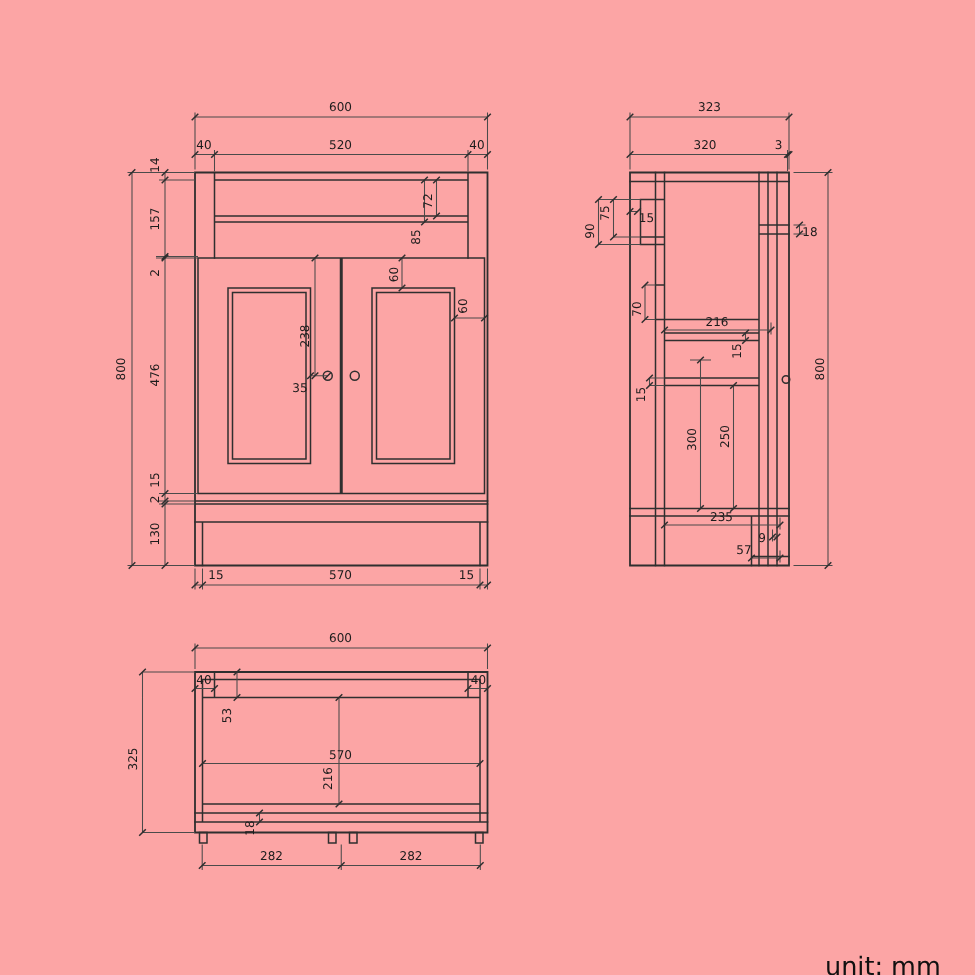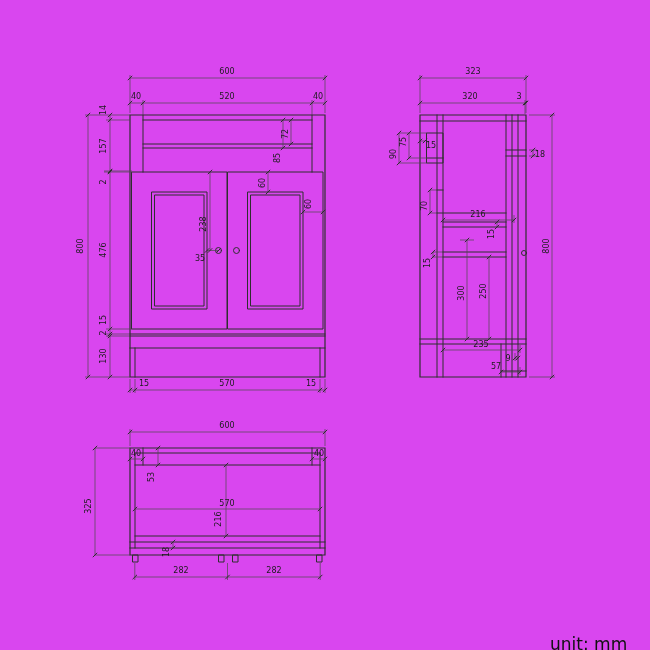--- a/index.html
+++ b/index.html
@@ -1,16 +1,16 @@
 <!DOCTYPE html>
 <html><head>
 <meta charset="utf-8">
 <style>
   html,body{margin:0;padding:0;background:#ffffff;}
-  .stage{position:relative;width:650px;height:650px;background:#d946ef;overflow:hidden;}
+  .stage{position:relative;width:650px;height:650px;background:#fca5a5;overflow:hidden;}
   svg text{font-family:"DejaVu Sans","Liberation Sans",sans-serif;}
   .dim{font-size:8px;fill:#1c1c1c;text-anchor:middle;}
   .unit{font-size:17px;fill:#111111;text-anchor:start;}
   .geo{stroke:#2f2f2f;stroke-width:1;fill:none;stroke-linecap:square;}
   .outline{stroke:#2f2f2f;stroke-width:1.2;fill:none;}
   .dimline{stroke:#4a4a4a;stroke-width:0.7;fill:none;}
   .tick{stroke:#2f2f2f;stroke-width:1;fill:none;}
 </style>
 </head>
 <body>

